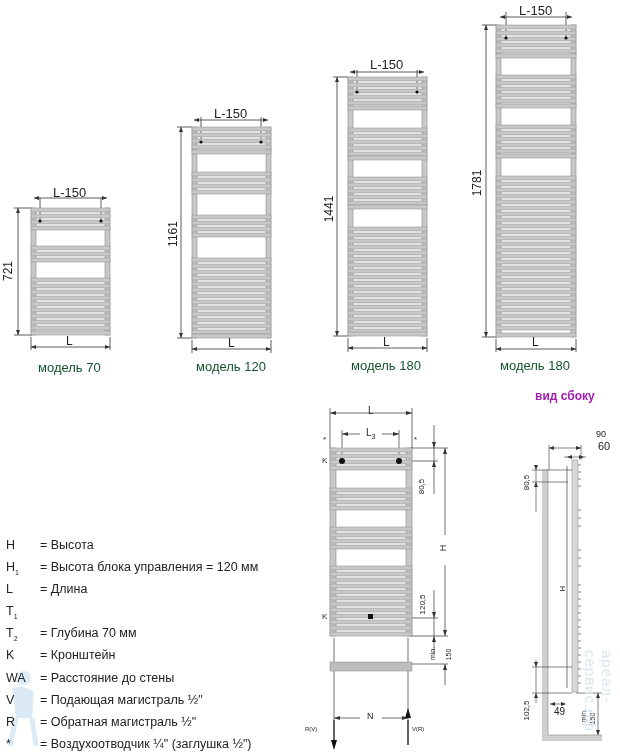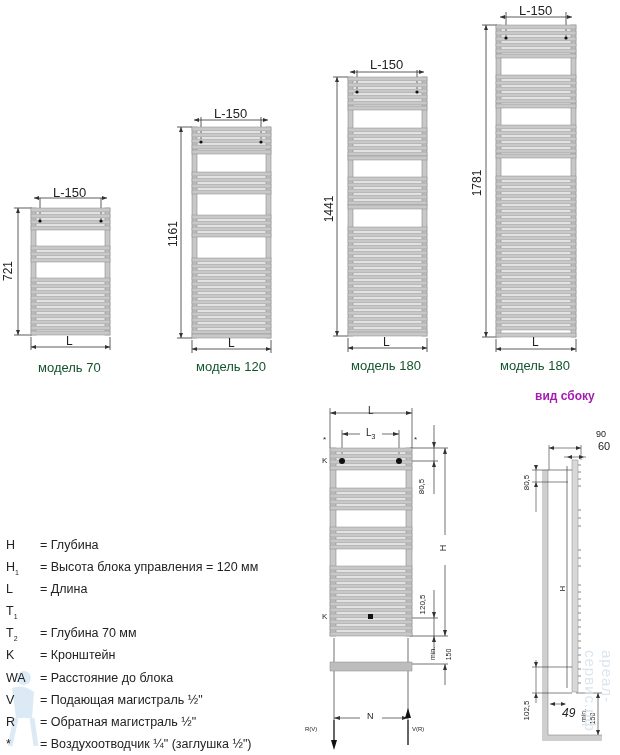--- a/index.html
+++ b/index.html
@@ -455,36 +455,36 @@
         <polygon points="76,284 71,282 71,286"></polygon>
       <polygon points="108,273 106,278 110,278"></polygon>
         <polygon points="108,315 106,310 110,310"></polygon>
     </g>
   </svg>
   <div class="abs lbl" style="left:67px;top:9px;font-size:9px;padding-left:39px;">90</div>
   <div class="abs lbl" style="left:80px;top:20px;font-size:11px;margin-left:28px;">60</div>
   <div class="abs lbl" style="left:29px;top:58px;font-size:8px;transform:rotate(-90deg);">80,5</div>
   <div class="abs lbl" style="left:70px;top:164px;font-size:8px;transform:rotate(-90deg);">H</div>
   <div class="abs lbl" style="left:26px;top:286px;font-size:8px;transform:rotate(-90deg);">102,5</div>
-  <div class="abs lbl" style="left:72px;top:286px;font-size:12px;font-style:italic;">49</div>
+  <div class="abs lbl" style="left:64px;top:286px;font-size:10px;">49</div>
   <div class="abs lbl" style="left:87px;top:292px;font-size:7px;transform:rotate(-90deg);">min.</div>
   <div class="abs lbl" style="left:97px;top:295px;font-size:7px;transform:rotate(-90deg);">150</div>
 </div>
 
 <svg class="wm-figure" viewBox="0 0 38 80">
   <circle cx="22" cy="10" r="7" fill="#9ec5e6"></circle>
   <path d="M10,20 Q22,16 32,24 L30,50 L14,50 Z" fill="#9ec5e6"></path>
   <path d="M14,50 L8,78 M30,50 L34,78" stroke="#9ec5e6" stroke-width="5"></path>
 </svg>
 <div class="watermark">ареал-сервис.рф</div>
 
 <div class="legend">
   <div class="legend-row">
       <span class="legend-sym"><span>H</span><sub></sub></span>
-      <span>= Глубина</span>
+      <span>= Высота</span>
     </div>
   <div class="legend-row">
       <span class="legend-sym"><span>H</span><sub>1</sub></span>
       <span>= Высота блока управления = 120 мм</span>
     </div>
   <div class="legend-row">
       <span class="legend-sym"><span>L</span><sub></sub></span>
       <span>= Длина</span>
     </div>
   <div class="legend-row">
@@ -493,21 +493,21 @@
   <div class="legend-row">
       <span class="legend-sym"><span>T</span><sub>2</sub></span>
       <span>= Глубина 70 мм</span>
     </div>
   <div class="legend-row">
       <span class="legend-sym"><span>K</span><sub></sub></span>
       <span>= Кронштейн</span>
     </div>
   <div class="legend-row">
       <span class="legend-sym"><span>WA</span><sub></sub></span>
-      <span>= Расстояние до блока</span>
+      <span>= Расстояние до стены</span>
     </div>
   <div class="legend-row">
       <span class="legend-sym"><span>V</span><sub></sub></span>
       <span>= Подающая магистраль ½"</span>
     </div>
   <div class="legend-row">
       <span class="legend-sym"><span>R</span><sub></sub></span>
       <span>= Обратная магистраль ½"</span>
     </div>
   <div class="legend-row">

